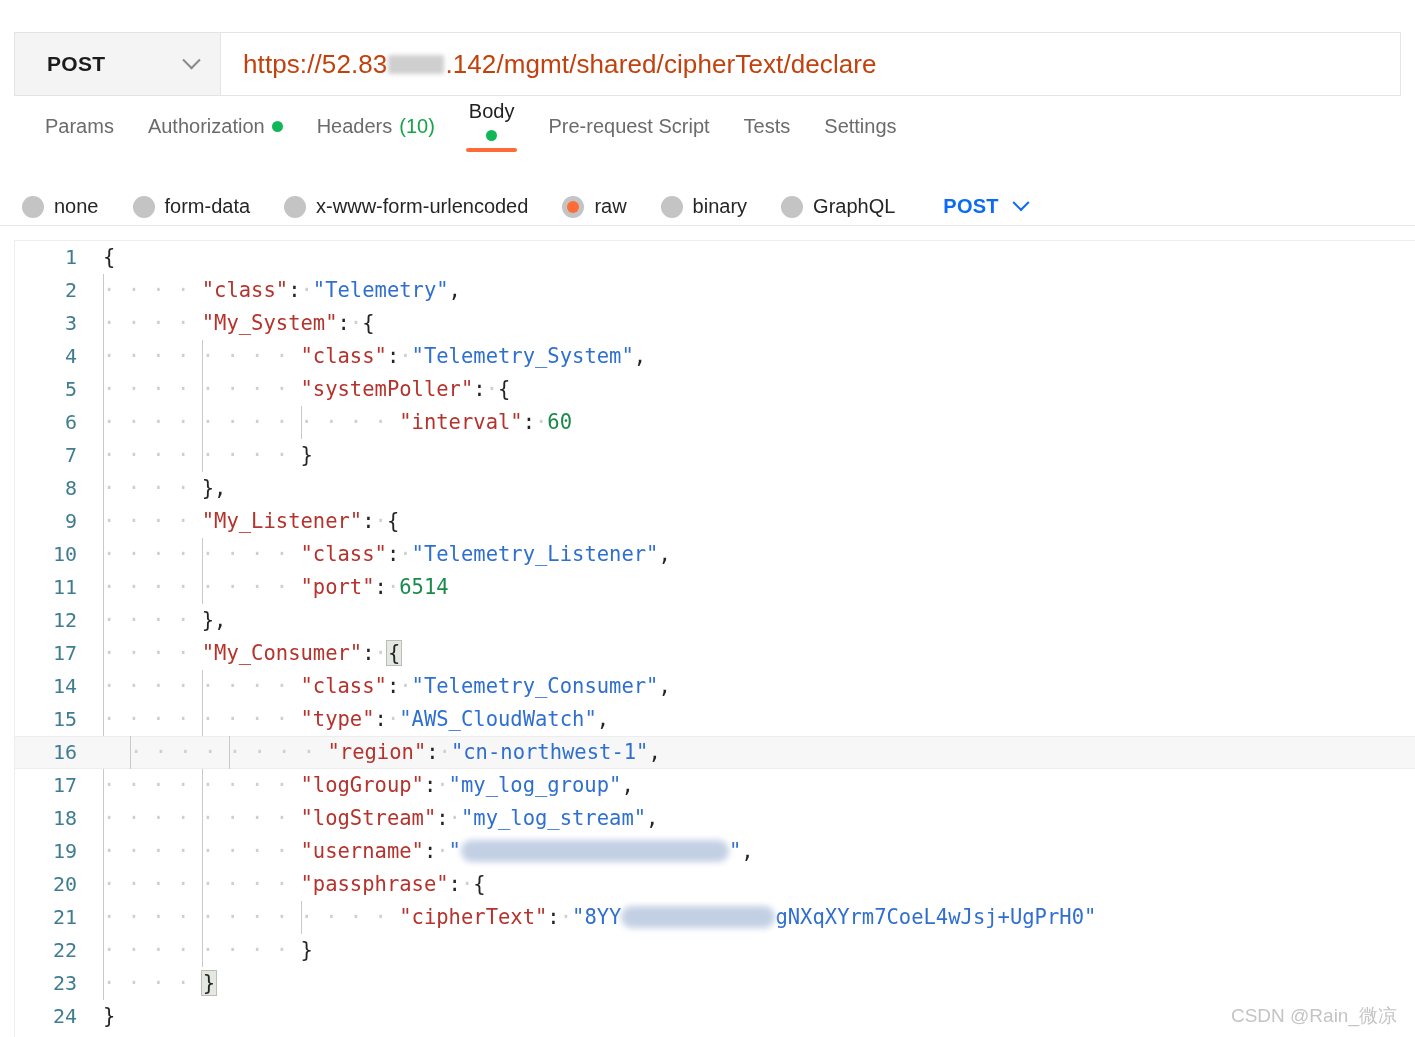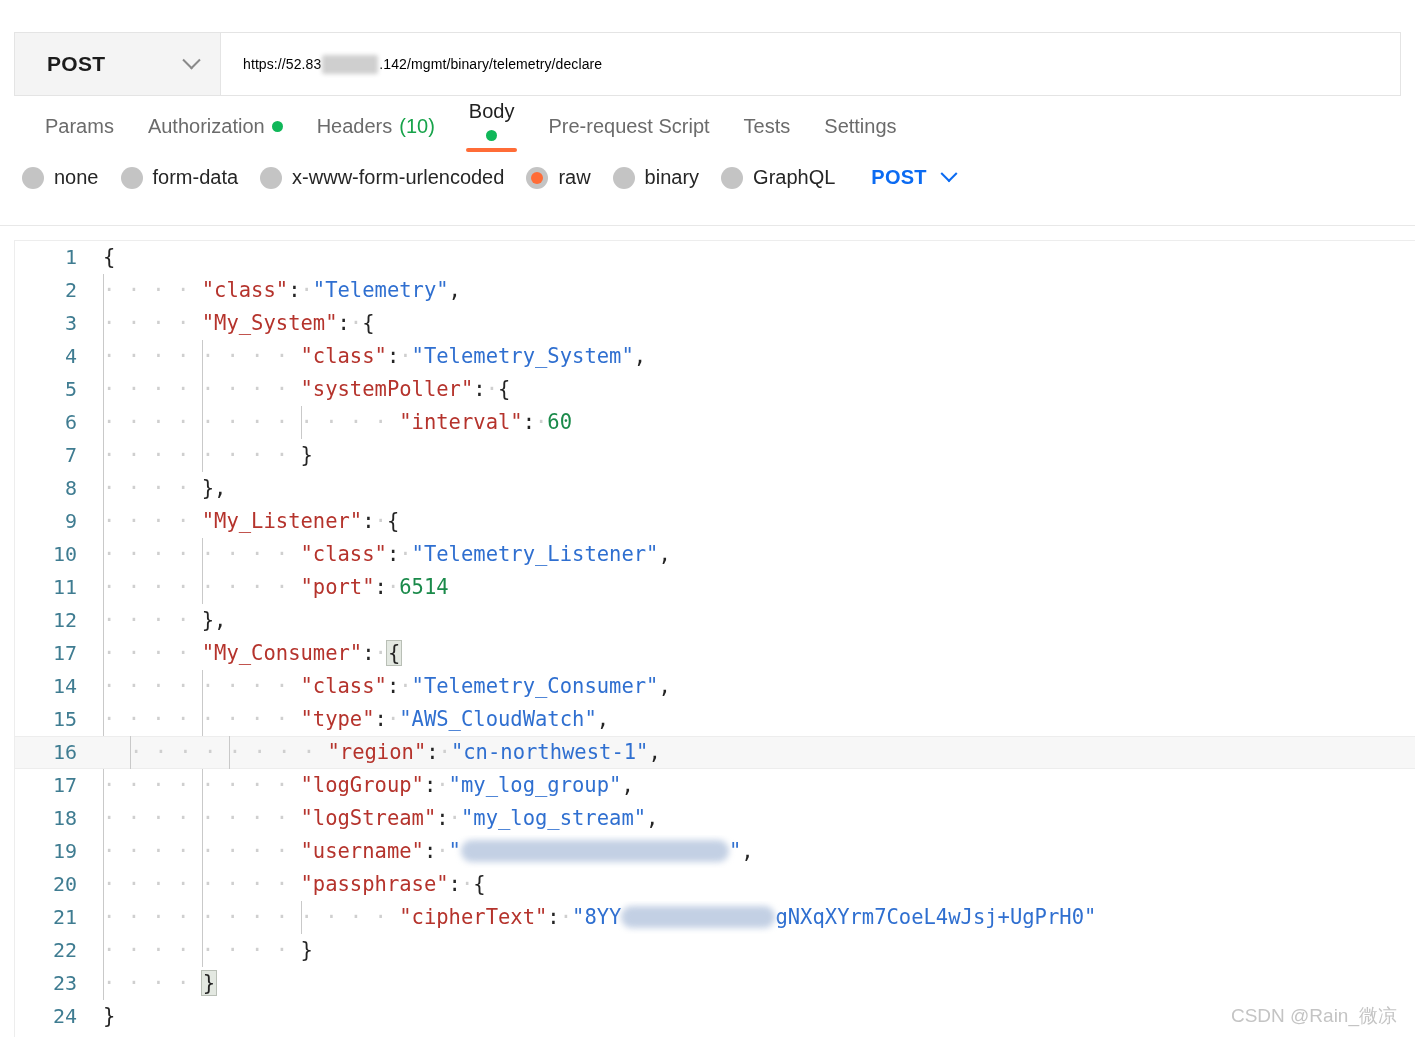--- a/index.html
+++ b/index.html
@@ -61,22 +61,22 @@
     flex: 1;
     display: flex;
     align-items: center;
     padding-left: 22px;
     background: #ffffff;
     cursor: text;
     overflow: hidden;
     white-space: nowrap;
   }
   .url-text {
-    font-size: 14px;
-    color: #000000;
+    font-size: 26px;
+    color: #c2410c;
     letter-spacing: 0.1px;
   }
   .redact {
     display: inline-block;
     background: #cfcfcf;
     border-radius: 2px;
     vertical-align: middle;
     filter: blur(2px);
   }
   .redact.url-redact { width: 56px; height: 19px; margin: 0 1px; }
@@ -124,23 +124,23 @@
   .count { color: #17a34a; }
 
   
   .body-row {
     position: absolute;
     left: 0;
     top: 166px;
     width: 1415px;
     height: 52px;
     display: flex;
-    align-items: flex-start;
+    align-items: flex-end;
     padding-left: 22px;
-    gap: 22px;
+    gap: 34px;
   }
   .radio-item {
     display: flex;
     align-items: center;
     gap: 10px;
     cursor: pointer;
     white-space: nowrap;
   }
   .radio {
     width: 22px;
@@ -288,21 +288,21 @@
 <div id="app">
 
   <div class="url-bar">
     <div class="method-box">
       <span class="method-label">POST</span>
       <span class="chev"></span>
     </div>
     <div class="url-field" title="https://52.83[REDACTED].142/mgmt/shared/telemetry/declare">
       <span class="url-text">https://52.83</span>
         <span class="redact url-redact"></span>
-        <span class="url-text">.142/mgmt/binary/telemetry/declare</span>
+        <span class="url-text">.142/mgmt/shared/cipherText/declare</span>
     </div>
   </div>
 
   <div class="tabs">
     <div class="tab">
       <span>Params</span>
     </div>
     <div class="tab">
       <span>Authorization</span>
       <span class="dot"></span>

